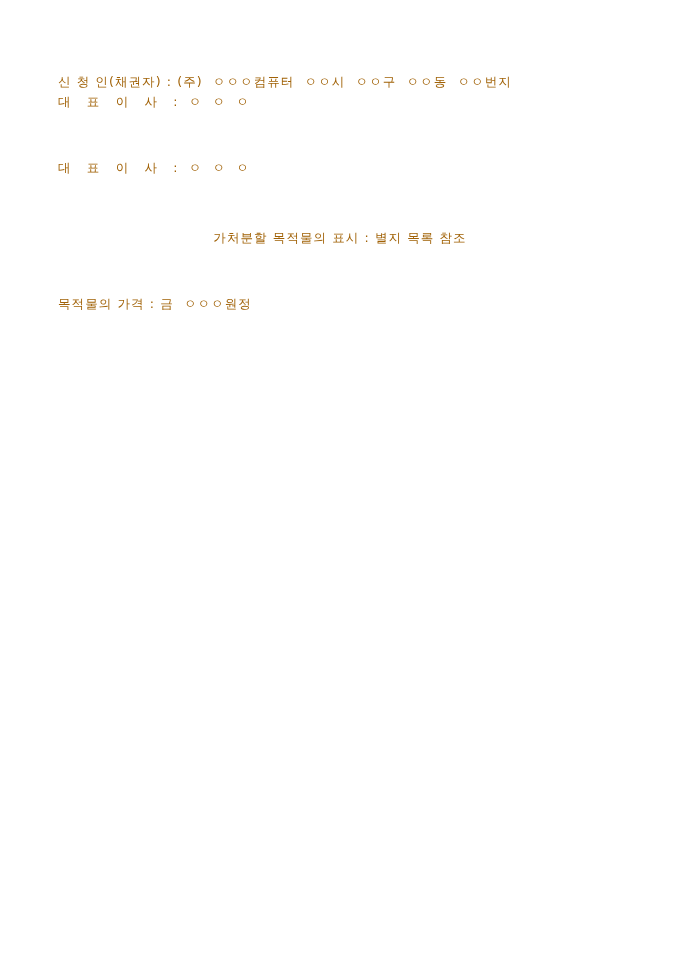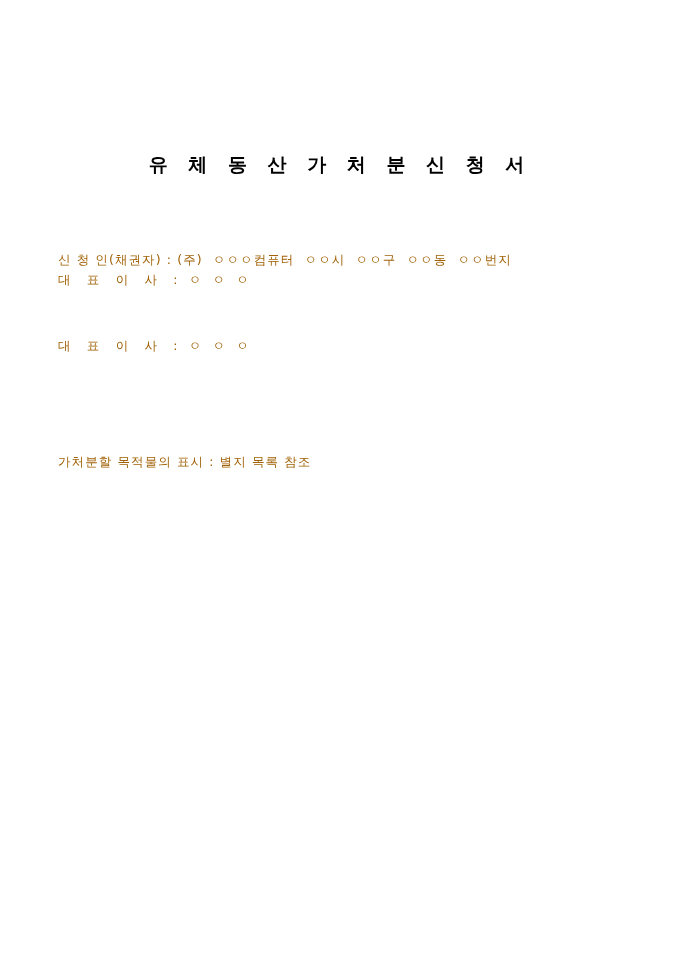--- a/index.html
+++ b/index.html
@@ -42,40 +42,43 @@
     font-size: 12.5px;
     line-height: 1.6;
     letter-spacing: 1.1px;
     color: #a16207;
     white-space: pre;
     margin: 0;
   }
   .doc-line + .doc-line {
   }
   .subject-block {
-    margin-top: 96px;
+    margin-top: 50px;
+    text-align: center;
   }
   .price-block {
     margin-top: 46px;
   }
 </style>
 </head>
 <body>
 
 <div class="page">
 
-  <h1 class="doc-title">유 체 동 산 가 처 분 신 청 서</h1>
 
   <div class="party-block">
     <p class="doc-line">신 청 인(채권자) : (주)  ㅇㅇㅇ컴퓨터  ㅇㅇ시  ㅇㅇ구  ㅇㅇ동  ㅇㅇ번지</p>
     <p class="doc-line">대   표   이   사   :  ㅇ  ㅇ  ㅇ</p>
   </div>
 
   <div class="party-block second">
     <p class="doc-line">대   표   이   사   :  ㅇ  ㅇ  ㅇ</p>
   </div>
 
   <div class="subject-block">
     <p class="doc-line">가처분할 목적물의 표시 : 별지 목록 참조</p>
   </div>
 
+  <div class="price-block">
+    <p class="doc-line">목적물의 가격 : 금  ㅇㅇㅇ원정</p>
+  </div>
 
 </div>
 
 </body></html>

